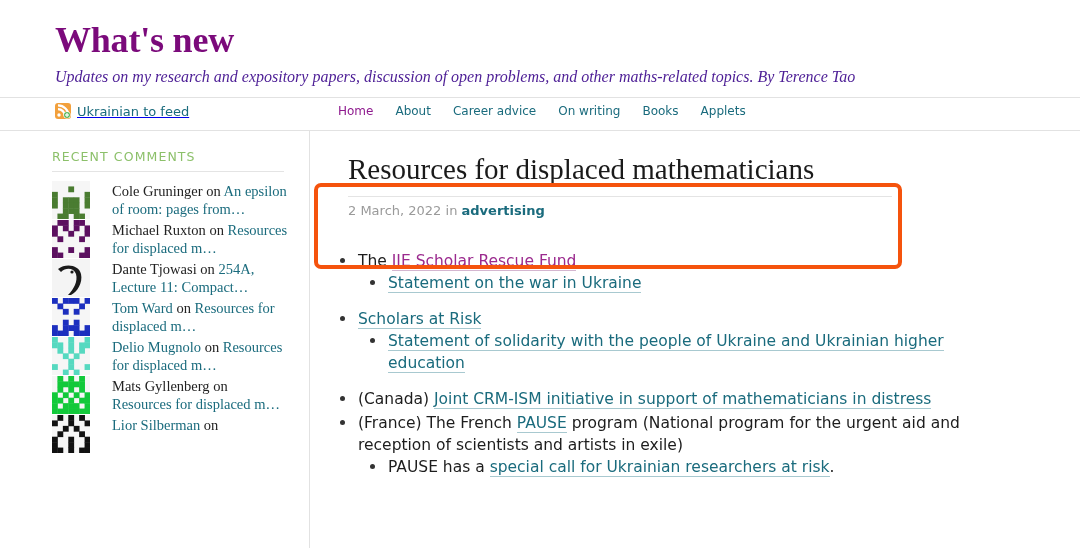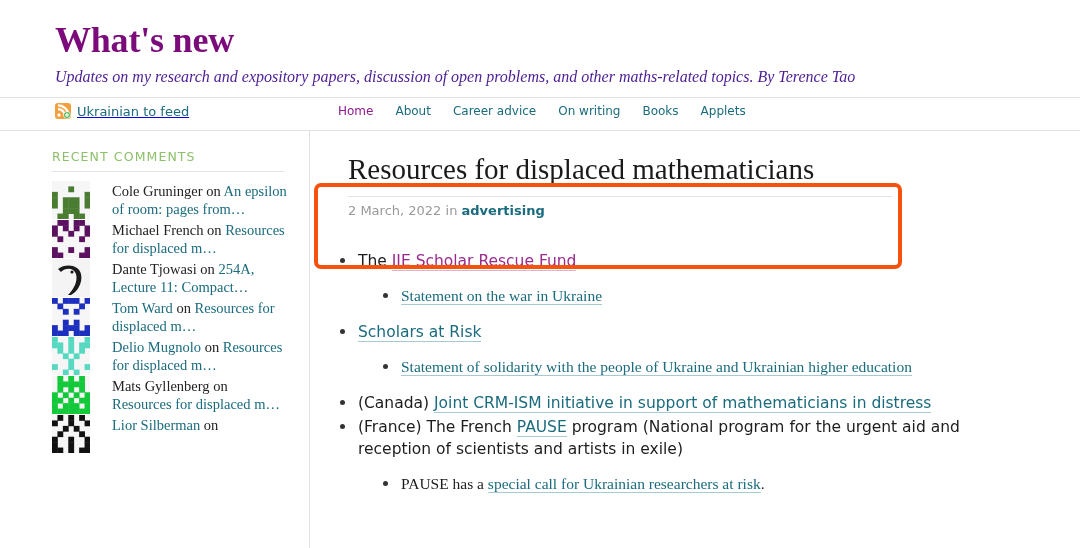--- a/index.html
+++ b/index.html
@@ -192,23 +192,22 @@
     color: #1d1d1d;
     max-width: 660px;
   }
   #post-body p { margin: 0; }
   #post-body ul {
     margin: 14px 0 0 0;
     padding-left: 30px;
     list-style: none;
   }
   #post-body ul ul {
-    margin: 13px;
+    margin: 0;
     padding-left: 30px;
-    font-family: Liberation Serif, serif;
   }
   #post-body li {
     position: relative;
     padding-left: 0;
     margin-bottom: 2px;
   }
   #post-body li > .bullet {
     position: absolute;
     left: -18px;
     top: 0.52em;
@@ -311,21 +310,21 @@
               <rect x="5.43" y="16.29" width="5.83" height="5.83" fill="#5c1060"></rect>
               <rect x="27.14" y="16.29" width="5.83" height="5.83" fill="#5c1060"></rect>
               <rect x="0.00" y="27.14" width="5.83" height="5.83" fill="#5c1060"></rect>
               <rect x="16.29" y="27.14" width="5.83" height="5.83" fill="#5c1060"></rect>
               <rect x="32.57" y="27.14" width="5.83" height="5.83" fill="#5c1060"></rect>
               <rect x="0.00" y="32.57" width="5.83" height="5.83" fill="#5c1060"></rect>
               <rect x="5.43" y="32.57" width="5.83" height="5.83" fill="#5c1060"></rect>
               <rect x="27.14" y="32.57" width="5.83" height="5.83" fill="#5c1060"></rect>
               <rect x="32.57" y="32.57" width="5.83" height="5.83" fill="#5c1060"></rect>
             </svg></div>
-          <div class="comment-text"><span>Michael French</span><span class="on"> on </span><a href="#">Resources for displaced m…</a></div>
+          <div class="comment-text"><span>Michael Ruxton</span><span class="on"> on </span><a href="#">Resources for displaced m…</a></div>
         </div>
         <div class="comment-item">
           <div class="avatar"><svg width="38" height="38" viewBox="0 0 38 38">
               <rect width="38" height="38" fill="#f4f4f4"></rect>
               <path d="M6 10 C14 4 27 6 29 15 C31 24 25 33 19 36 L16 36 C22 30 26 22 24 15 C22 9 14 8 9 13 Z" fill="#1a1a1a"></path>
               <circle cx="20" cy="13" r="1.6" fill="#1a1a1a"></circle>
             </svg></div>
           <div class="comment-text"><span>Dante Tjowasi</span><span class="on"> on </span><a href="#">254A, Lecture 11: Compact…</a></div>
         </div>
         <div class="comment-item">

